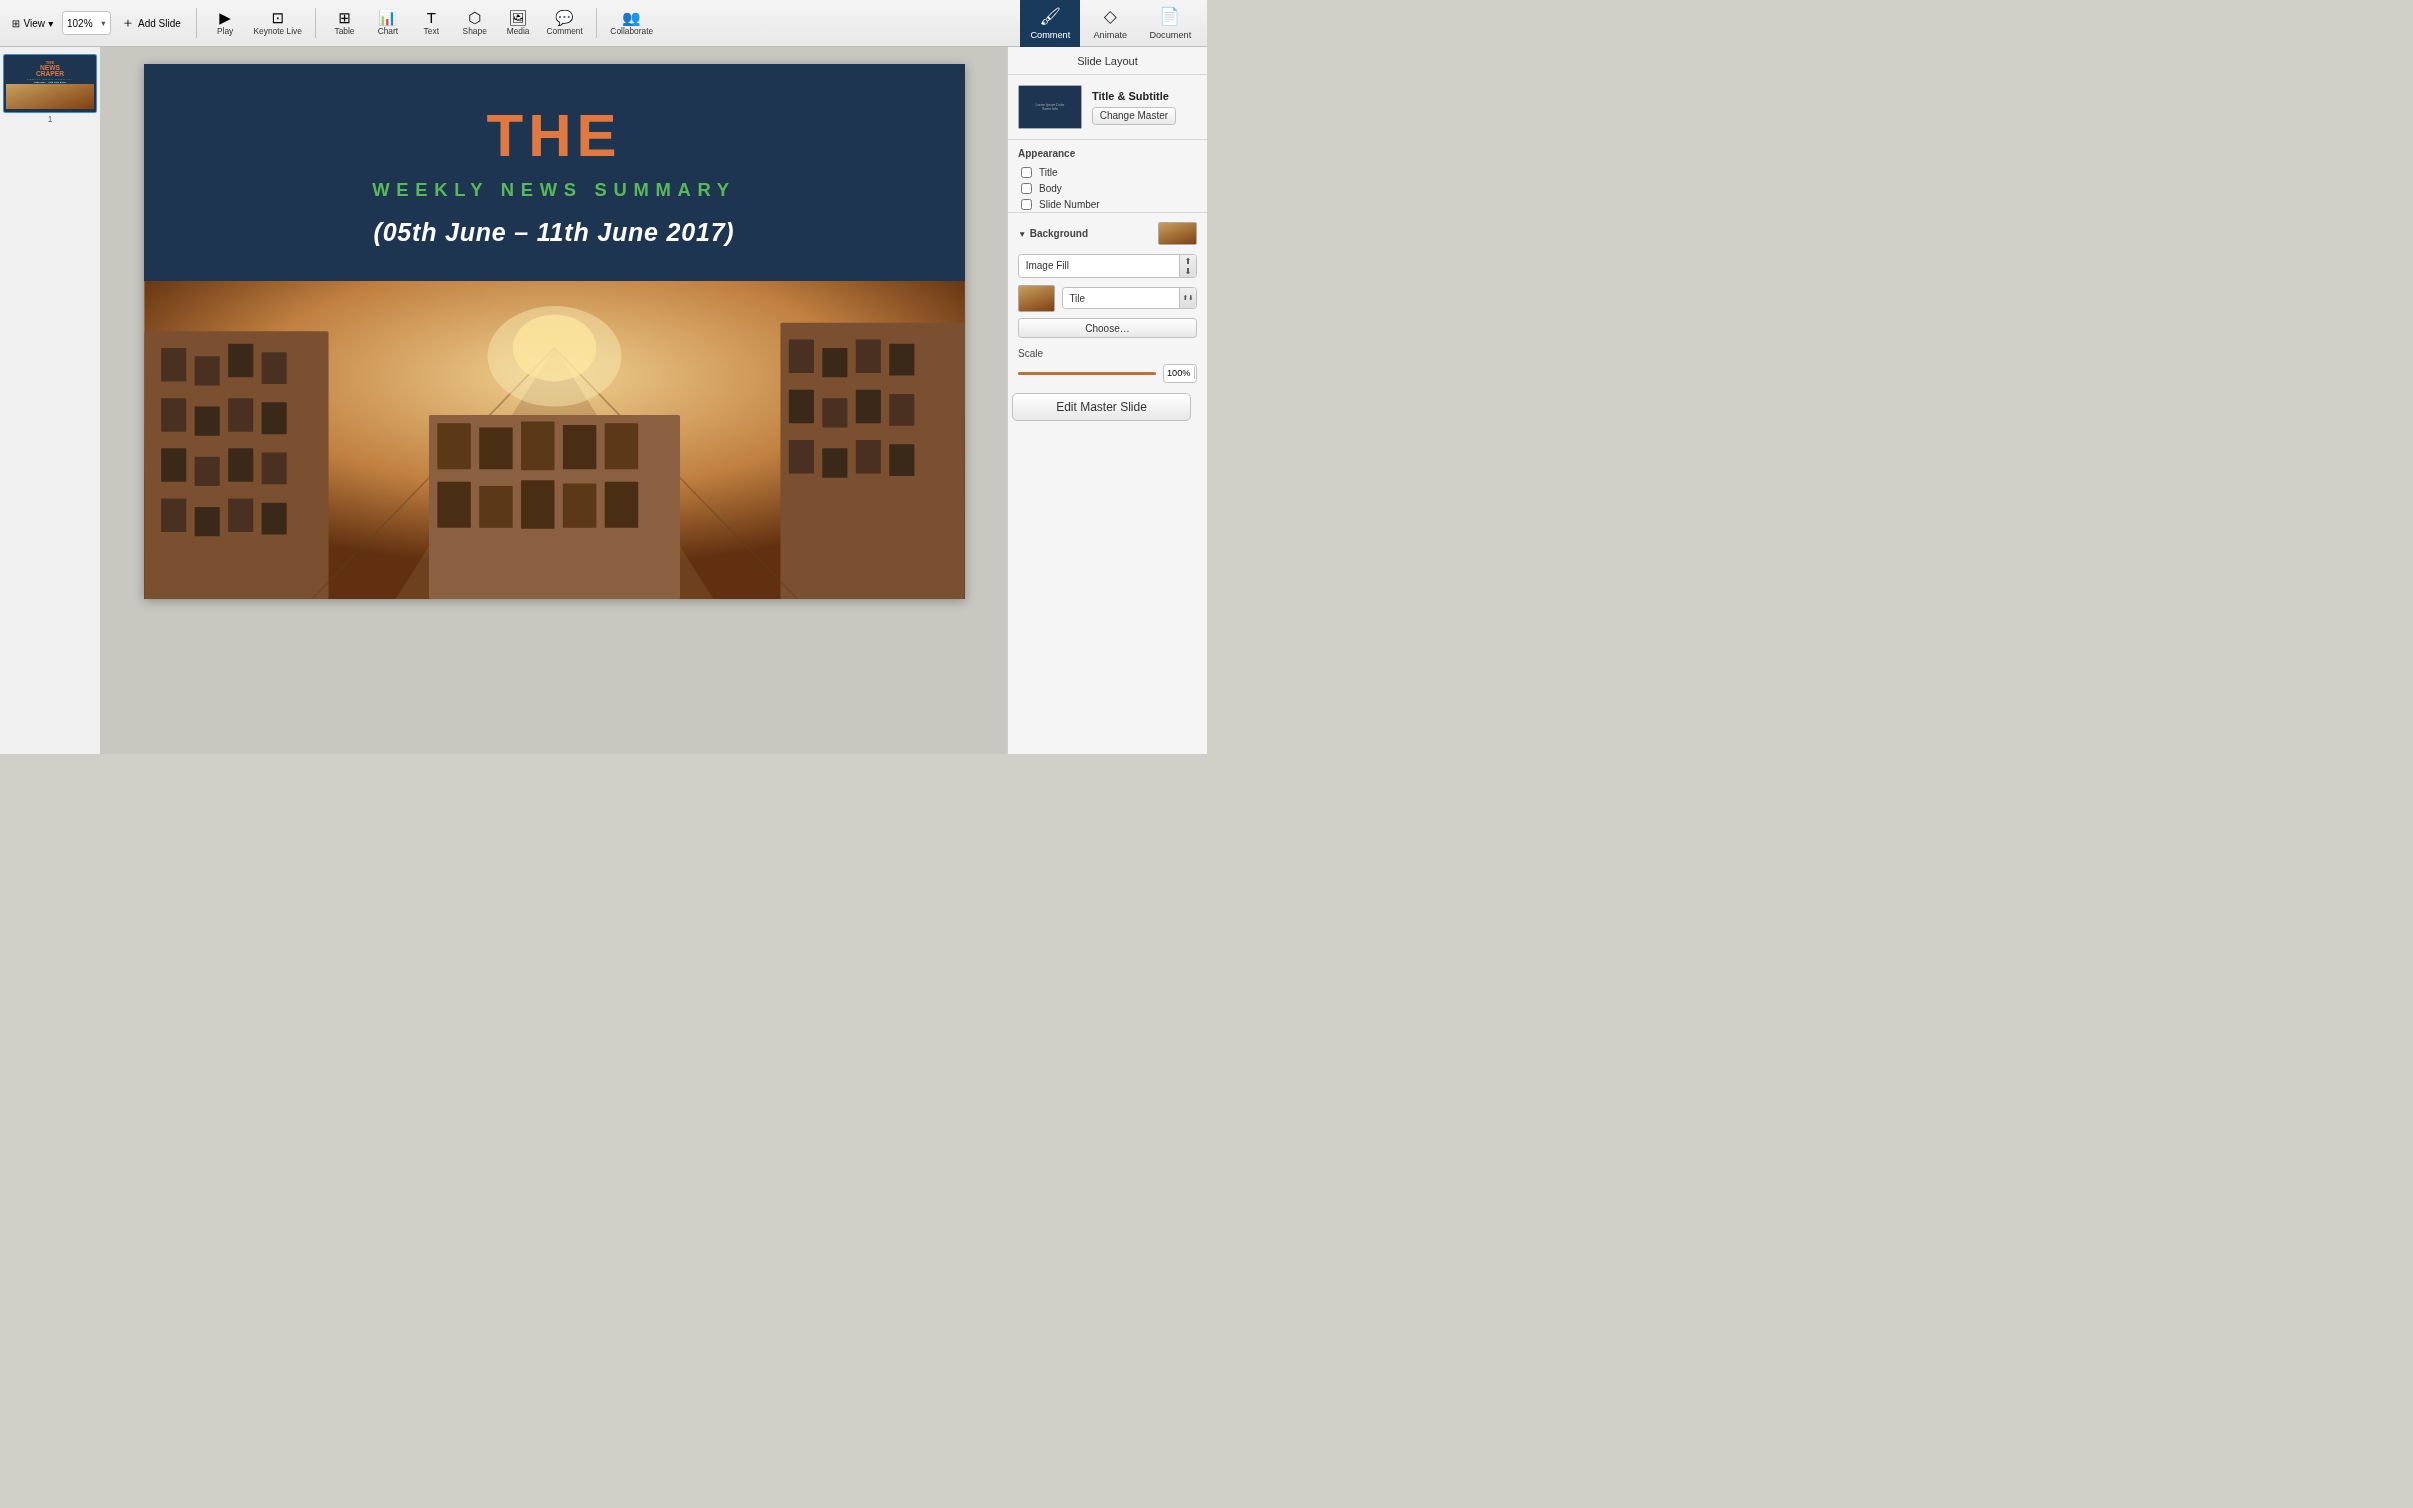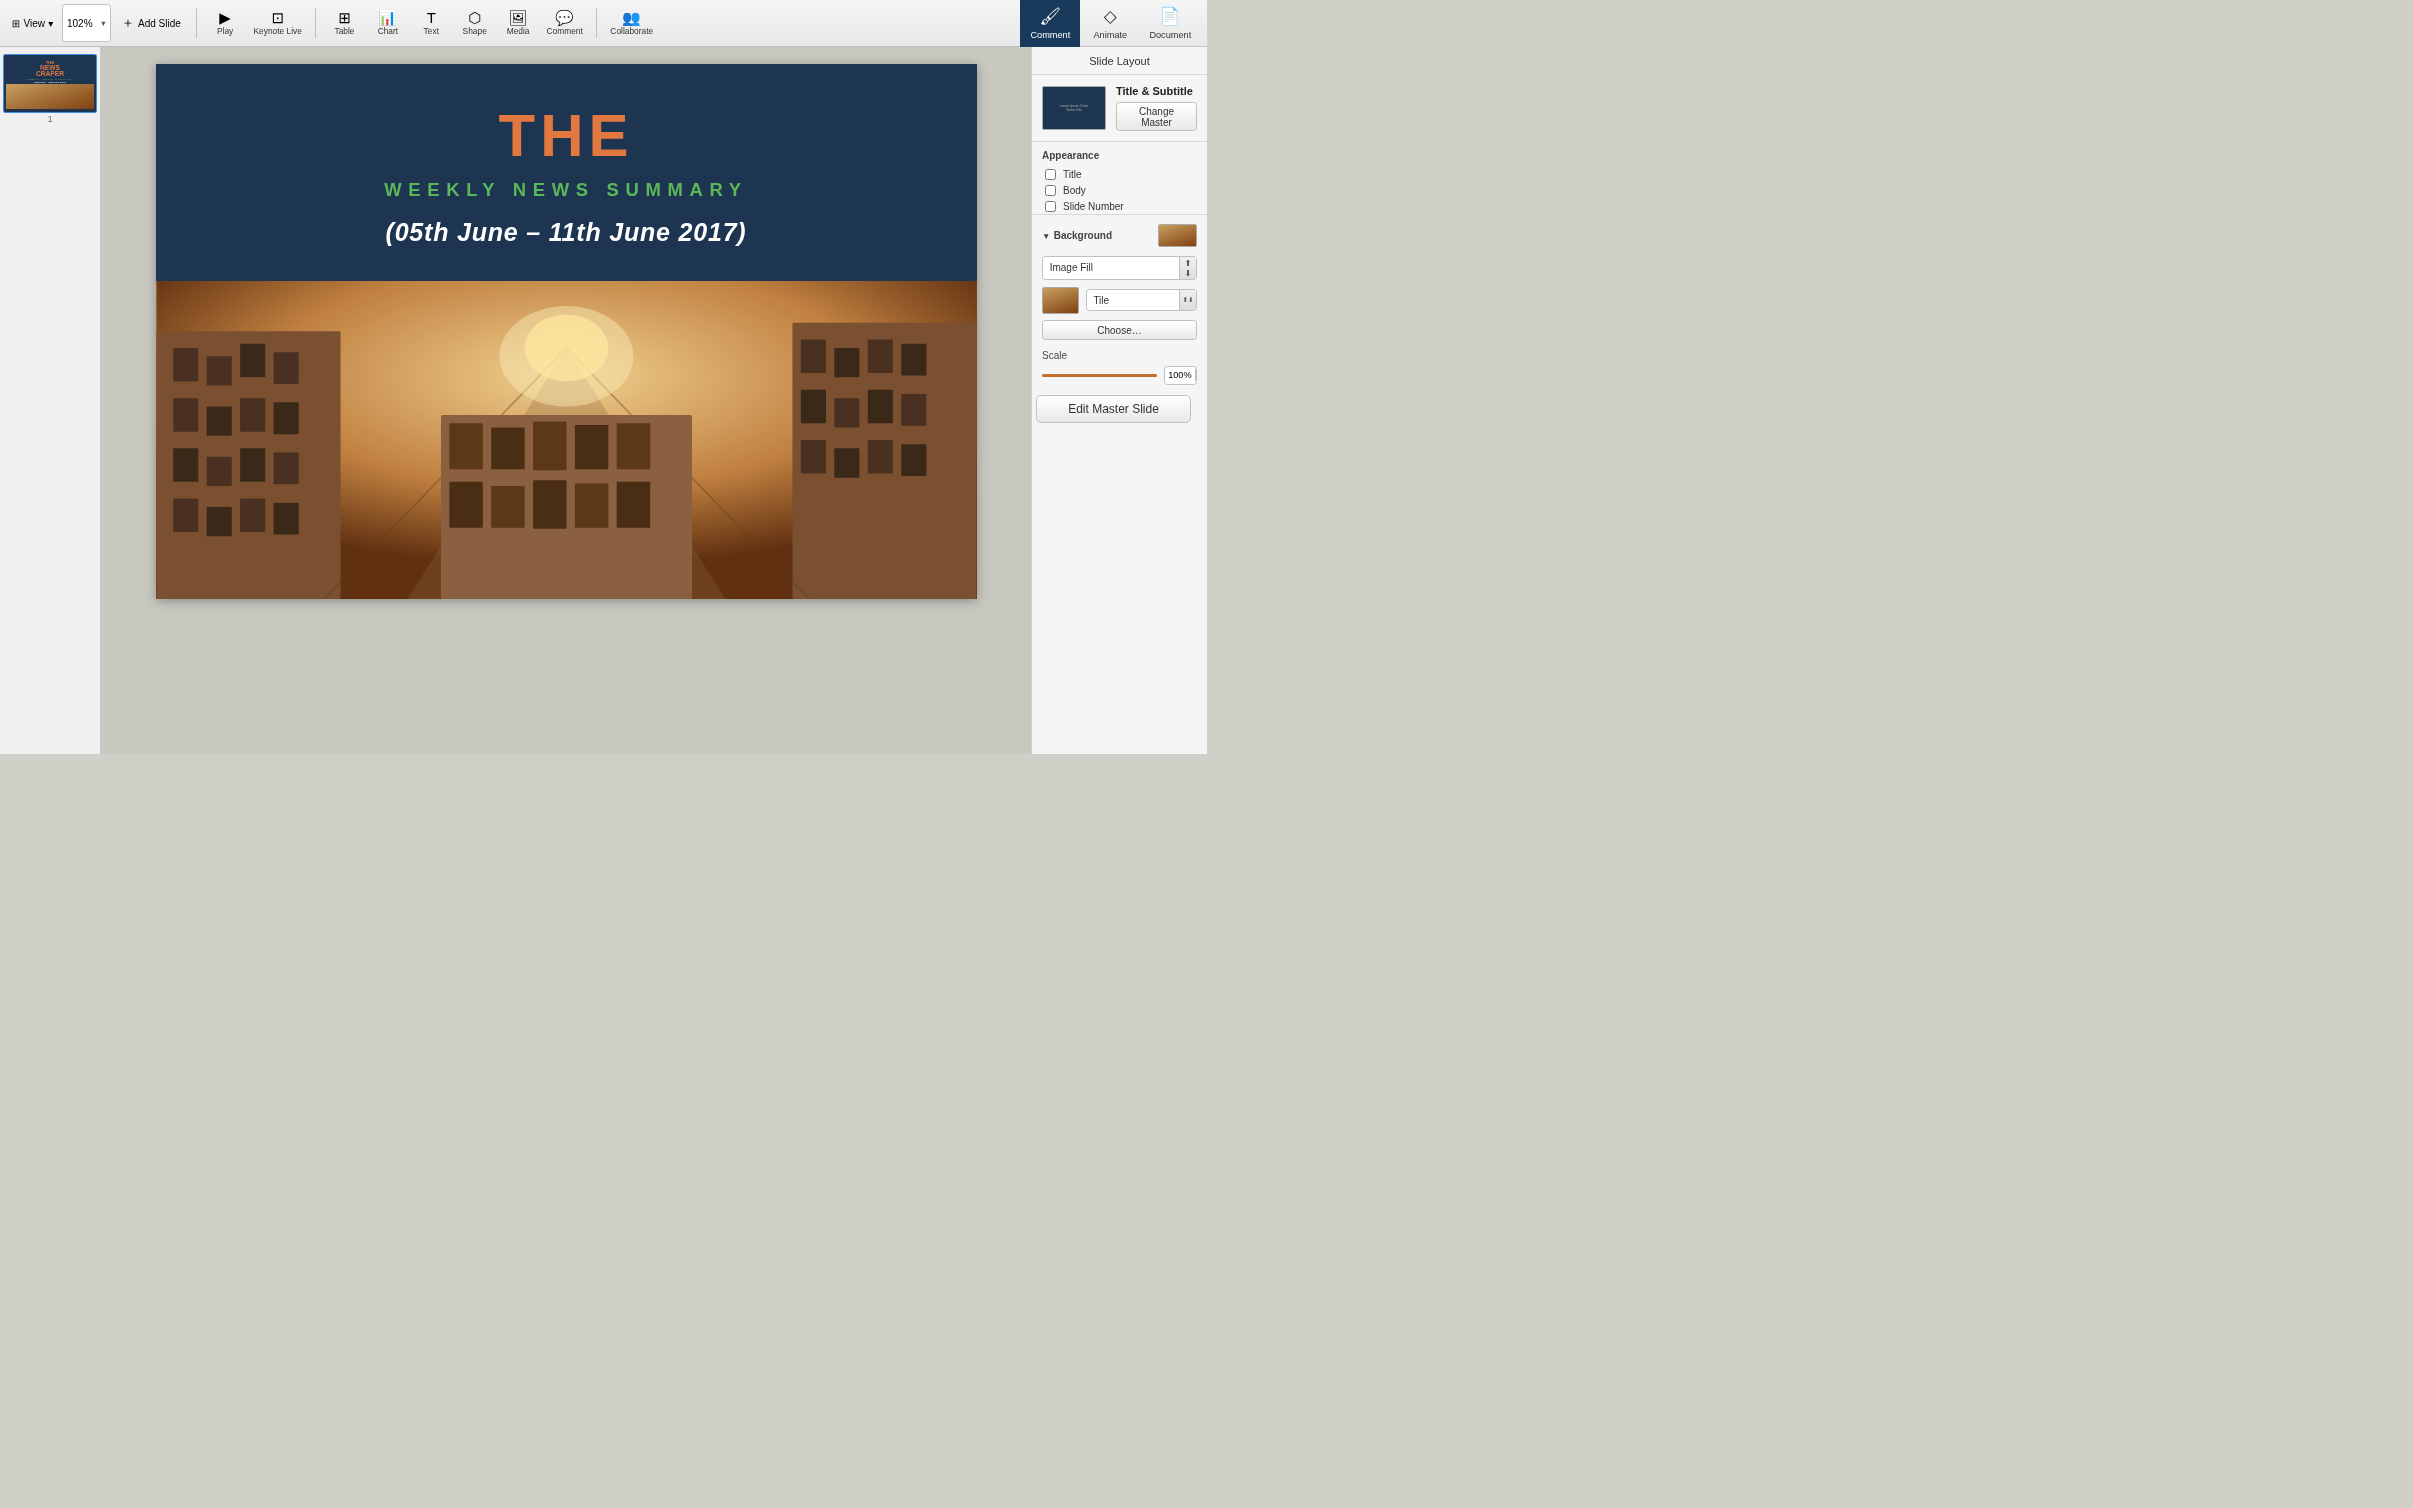--- a/index.html
+++ b/index.html
@@ -50,21 +50,21 @@
       color: #333;
       white-space: nowrap;
       text-align: center;
     }
     .zoom-group {
       display: flex;
       align-items: center;
       background: #fff;
       border: 0.8px solid #c0c0c0;
       border-radius: 3.4px;
-      height: 38px;
+      height: 24px;
       overflow: hidden;
     }
     .zoom-group .zoom-val {
       font-size: 10px;
       padding: 0 3.4px;
       min-width: 34px;
       text-align: center;
     }
     .zoom-group .zoom-arrow {
       width: 13.4px;
@@ -224,21 +224,21 @@
       position: relative;
       overflow: hidden;
     }
     .building-svg {
       width: 100%;
       height: 100%;
     }
 
     
     .right-panel {
-      width: 176px;
+      width: 200px;
       background: #f5f5f5;
       border-left: 0.8px solid #d0d0d0;
       display: flex;
       flex-direction: column;
       flex-shrink: 0;
       overflow-y: auto;
     }
     .panel-title {
       text-align: center;
       font-size: 11px;

